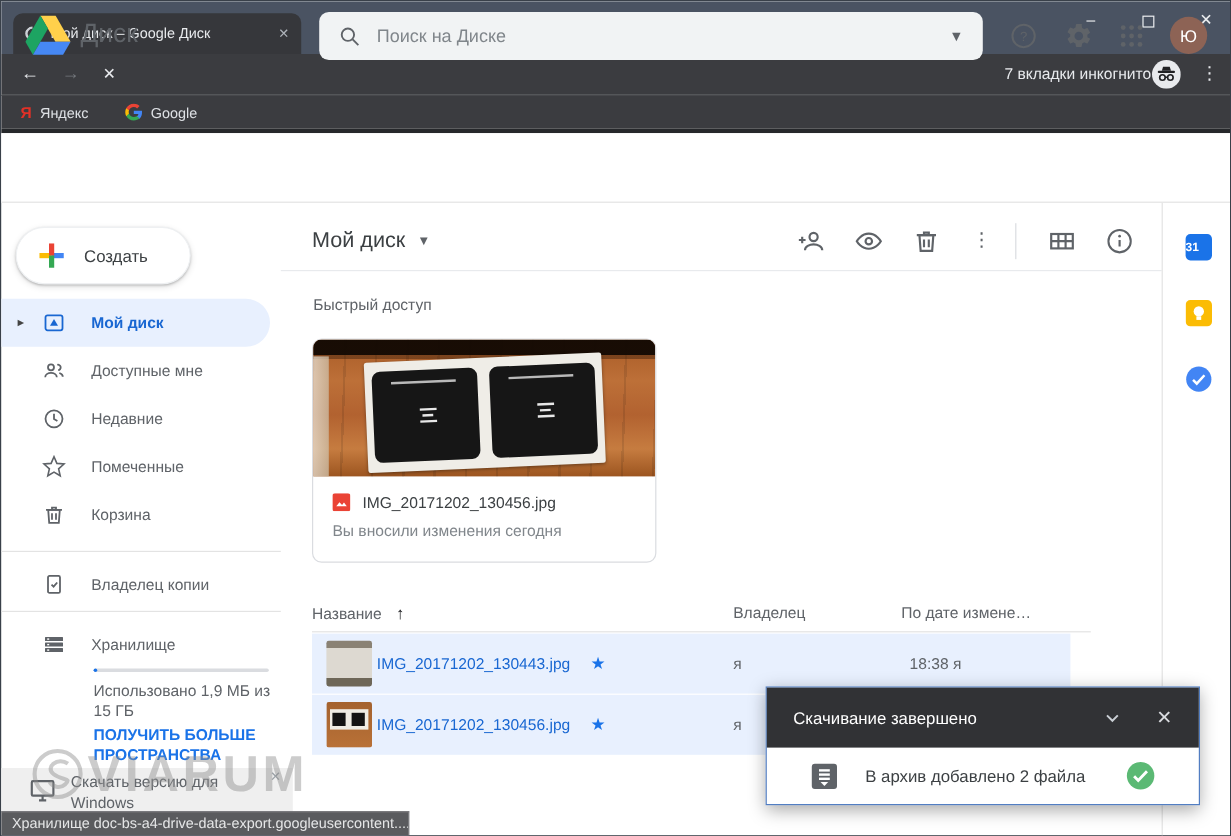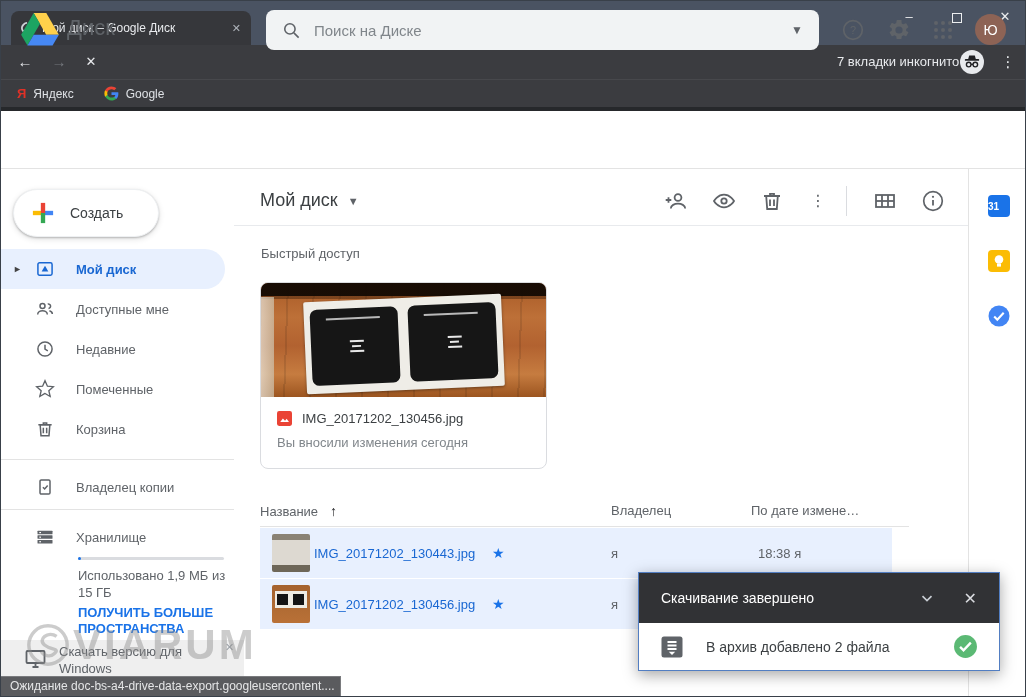--- a/index.html
+++ b/index.html
@@ -115,21 +115,21 @@
   .rail-ic{position:absolute;left:987px;width:22px;height:22px;cursor:pointer}
   .rail-cal{top:194px;background:#1a73e8;border-radius:4px;color:#fff;font-size:10px;font-weight:700;display:flex;align-items:center;justify-content:flex-start}
   .rail-keep{top:249px}.rail-tasks{top:304px}
 
   
   .toast{position:absolute;left:637px;top:571px;width:362px;background:#fff;border:1px solid #527ec2;box-shadow:0 4px 14px rgba(0,0,0,.35);z-index:8}
   .toast-h{height:50px;background:#313235;display:flex;align-items:center;padding:0 22px}
   .toast-title{font-size:14px;color:#fff;font-weight:500}
   .toast-chevron{margin-left:auto;cursor:pointer;line-height:0}
   .toast-x{margin-left:28px;color:#dadce0;font-size:16px;cursor:pointer}
-  .toast-b{height:47px;display:flex;align-items:center;padding:0 21px}
+  .toast-b{height:47px;display:flex;align-items:center;padding:0 36px}
   .toast-msg{margin-left:22px;font-size:14px;color:#3c4043}
   .toast-check{margin-left:auto;line-height:0}
 
   
   .watermark{position:absolute;left:24px;top:620px;display:flex;align-items:center;opacity:.45;z-index:5;pointer-events:none}
   .wm-text{font-size:42px;font-weight:700;color:#8f8f8f;letter-spacing:3px;margin-left:2px}
   .status{position:absolute;left:0;bottom:0;height:20px;max-width:340px;background:#5a5b5e;border:1px solid #7a7b7e;border-left:none;border-bottom:none;color:#e5e6e7;font-size:12px;line-height:18px;padding:0 9px;z-index:9;white-space:nowrap;overflow:hidden}
 </style>
 </head>
 <body>
@@ -441,15 +441,15 @@
   </div>
 
   <div class="watermark">
     <svg width="46" height="46" viewBox="0 0 24 24" fill="none" stroke="#8f8f8f" stroke-width="1.8">
         <circle cx="12" cy="12" r="10"></circle>
         <path d="M16.5 7.5c-4.5-3-10 1.5-6.3 4.5s8.3 1.5 5 4.6c-2.2 2-5.6.9-6.7-1.2"></path>
       </svg>
     <span class="wm-text">VIARUM</span>
   </div>
 
-  <div class="status">Ожидание doc-bs-a4-drive-data-export.googleusercontent....</div>
+  <div class="status">Хранилище doc-bs-a4-drive-data-export.googleusercontent....</div>
 
 </div>
 
 </body></html>

